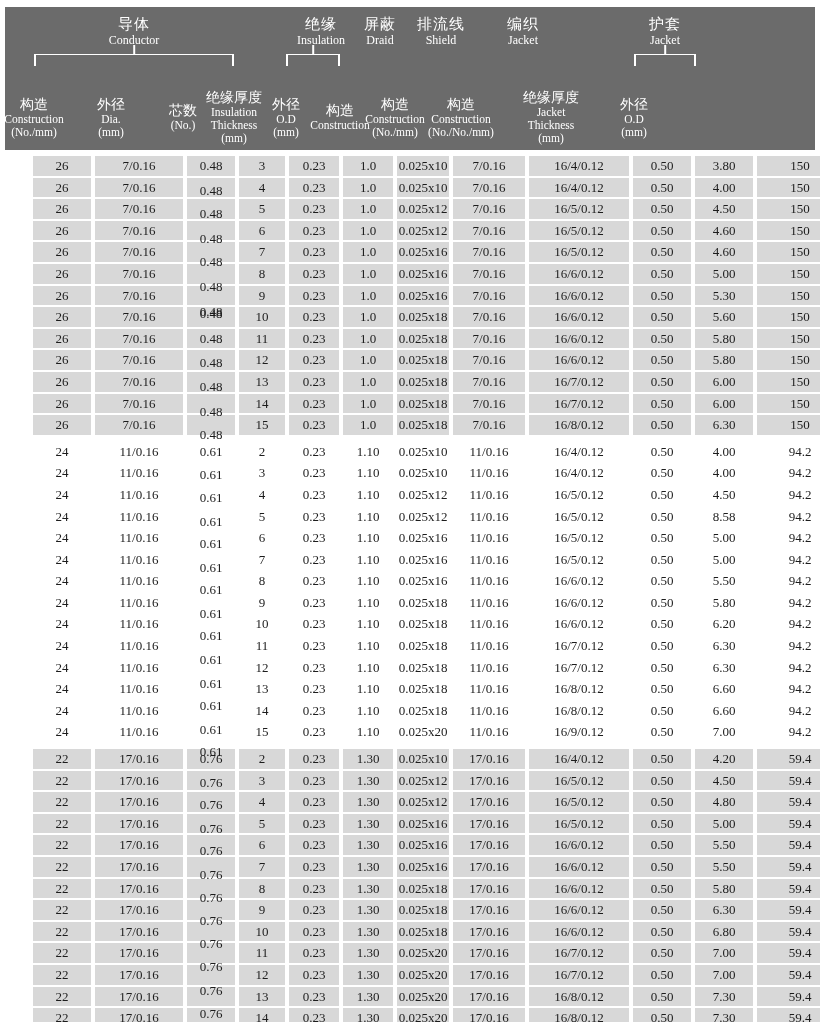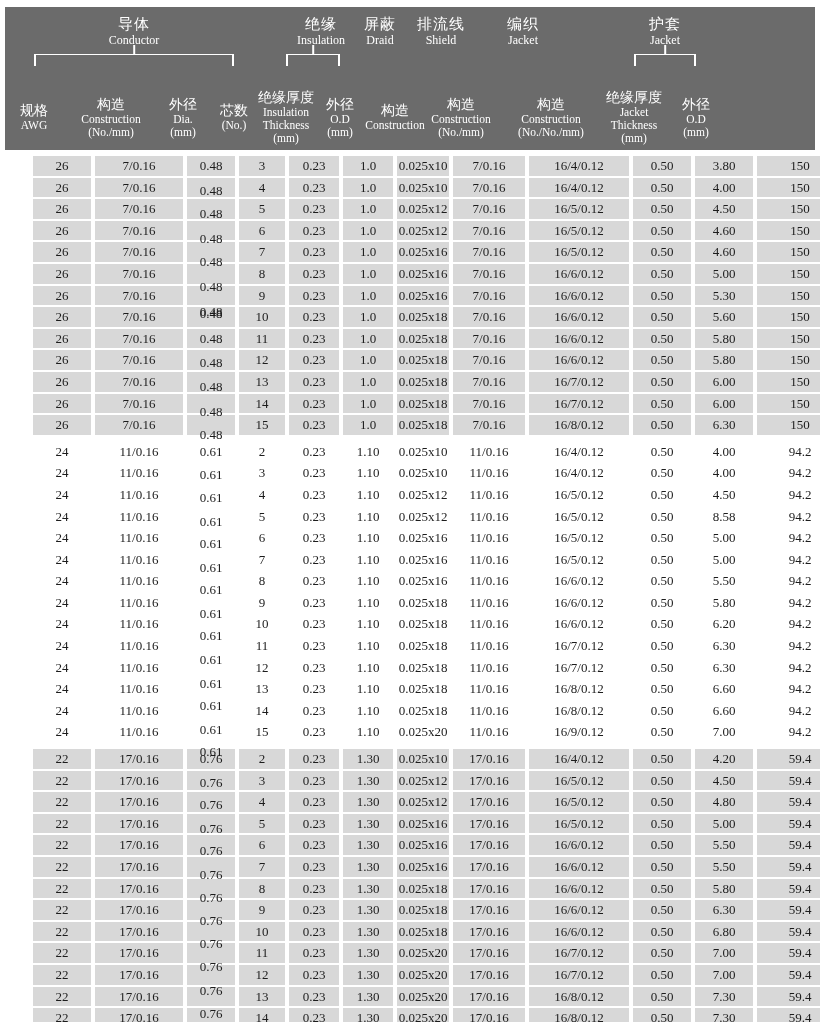--- a/index.html
+++ b/index.html
@@ -67,24 +67,20 @@
         <span class="en">Jacket</span>
       </div>
       <div class="hlabel" style="left: 660px;">
         <span class="zh">护套</span>
         <span class="en">Jacket</span>
       </div>
       <div class="bracket" style="left: 629px; width: 62px;"></div>
       <div class="stem" style="left: 660px;"></div>
       <div class="hcols">
         <div class="hcol">
-          <span class="zh">规格</span>
-          <span class="en">AWG</span>
-        </div>
-        <div class="hcol">
           <span class="zh">构造</span>
           <span class="en">Construction</span>
           <span class="en">(No./mm)</span>
         </div>
         <div class="hcol">
           <span class="zh">外径</span>
           <span class="en">Dia.</span>
           <span class="en">(mm)</span>
         </div>
         <div class="hcol">

